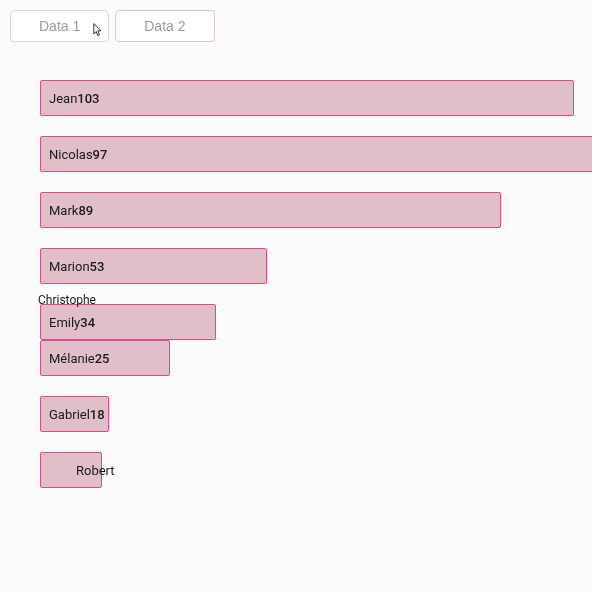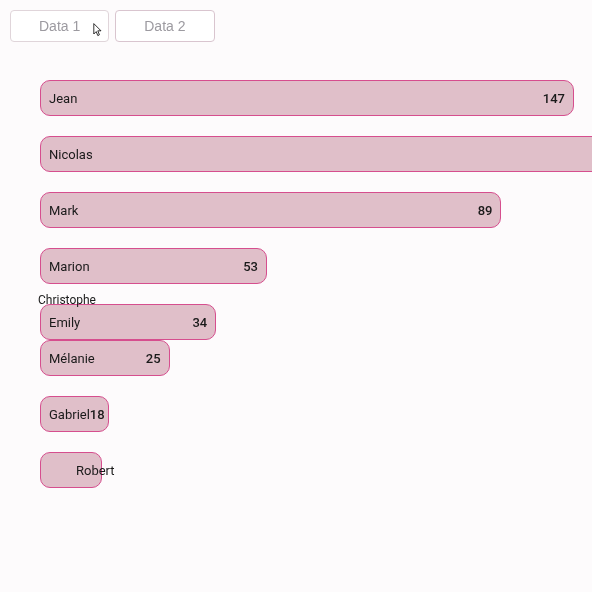--- a/index.html
+++ b/index.html
@@ -32,24 +32,24 @@
     position: relative;
     margin: 38px 0 0 30px;
     width: 534px;
   }
   .bar {
     position: relative;
     height: 36px;
     margin-bottom: 20px;
     background: #e0bfc9;
     border: 1px solid #d64e8e;
-    border-radius: 10px;
+    border-radius: 2px;
     display: flex;
     align-items: center;
-    justify-content: space-between;
+    justify-content: flex-start;
     padding: 0 8px;
     font-size: 13px;
     color: #1a1a1a;
   }
   .bar .label { }
   .bar .value { font-weight: 500; }
   .extra-label {
     position: absolute;
     left: 38px;
     top: 293px;
@@ -70,21 +70,21 @@
 <body>
 
 <div class="tabs">
   <button class="tab">Data 1</button>
   <button class="tab active">Data 2</button>
 </div>
 
 <div class="chart" id="chart">
     <div class="bar" style="width: 534px; background: rgb(224, 191, 201); border-color: rgb(214, 78, 142);">
       <span class="label">Jean</span>
-      <span class="value">147</span>
+      <span class="value">103</span>
     </div>
     <div class="bar" style="width: 585px; background: rgb(224, 191, 201); border-color: rgb(214, 78, 142);">
       <span class="label">Nicolas</span>
       <span class="value">97</span>
     </div>
     <div class="bar" style="width: 461.417px; background: rgb(224, 191, 201); border-color: rgb(214, 78, 142);">
       <span class="label">Mark</span>
       <span class="value">89</span>
     </div>
     <div class="bar" style="width: 227px; background: rgb(224, 191, 201); border-color: rgb(214, 78, 142);">

